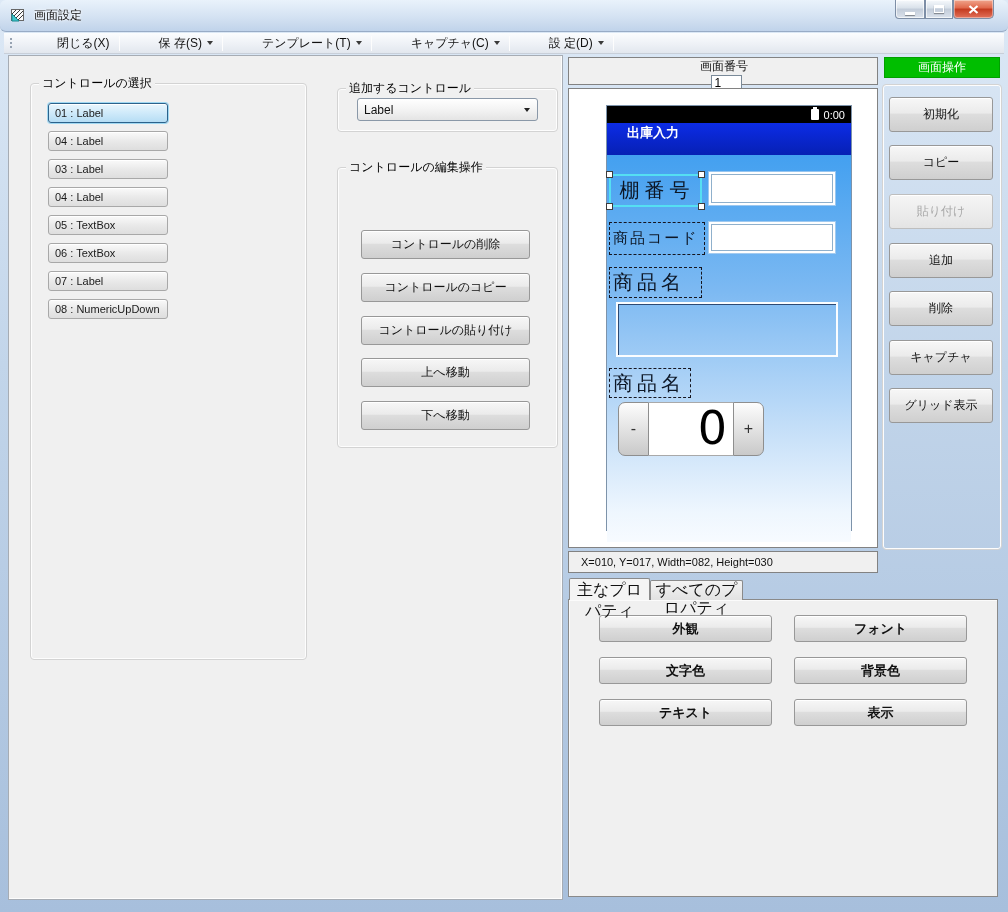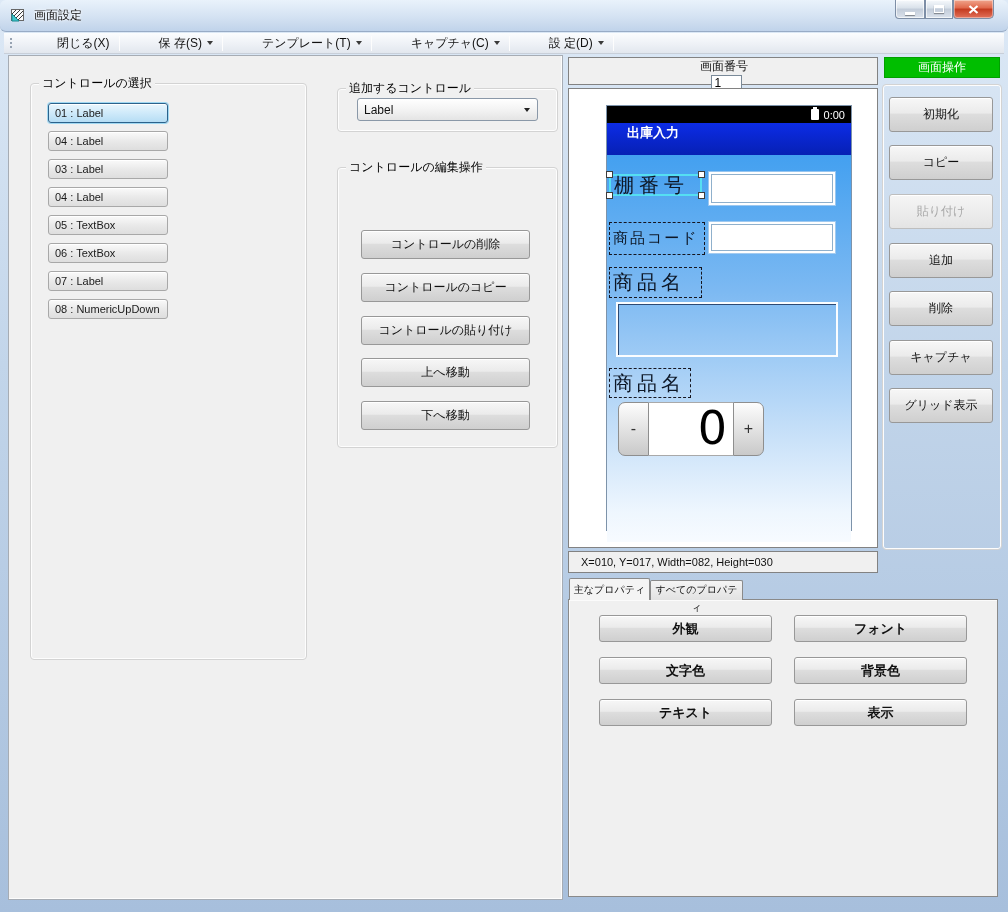--- a/index.html
+++ b/index.html
@@ -114,21 +114,21 @@
 
   
   .ops-header { position:absolute; left:884px; top:57px; width:116px; height:21px;
     background:#00be00; border:1px solid #00a000; color:#fff; font-size:12px;
     text-align:center; line-height:19px; }
   .ops-btn { left:889px; width:104px; height:35px; }
 
   
   .props-panel { position:absolute; left:568px; top:599px; width:430px; height:298px;
     background:#f0f0f0; border:1px solid #8a8a8a; box-shadow:inset 1px 1px 0 #fbfbfb; }
-  .tab { position:absolute; font-size:10px; text-align:center; border:1px solid #8a8a8a; border-bottom:none;
+  .tab { position:absolute; font-size:16px; text-align:center; border:1px solid #8a8a8a; border-bottom:none;
     border-radius:2px 2px 0 0; z-index:2; }
   .tab-active { left:569px; top:578px; width:81px; height:22px; background:#f4f4f4; line-height:21px; }
   .tab-inactive { left:650px; top:580px; width:93px; height:20px; line-height:18px;
     background:linear-gradient(180deg,#f4f4f4,#e2e2e2); }
   .prop-btn { width:173px; height:27px; font-weight:bold; font-size:13px; }
 </style>
 </head>
 <body>
 
 <div class="window">
@@ -255,21 +255,21 @@
 
   <div class="preview-area">
     <div class="device">
       <div class="dev-status">
         <span class="battery"></span>
         <span>0:00</span>
       </div>
       <div class="dev-title">出庫入力</div>
       <div class="dev-body">
 
-        <div class="dev-label lbl-selected" style="left:2px;top:19px;width:93px;height:22px;font-size:20px;letter-spacing:5px;">
+        <div class="dev-label lbl-selected" style="left:2px;top:19px;width:93px;height:33px;font-size:20px;letter-spacing:5px;justify-content:center;">
           <span>棚番号</span>
           <span class="handle h-tl"></span>
           <span class="handle h-tr"></span>
           <span class="handle h-bl"></span>
           <span class="handle h-br"></span>
         </div>
         <div class="dev-tb" style="left:102px;top:17px;width:126px;height:33px;"></div>
 
         <div class="dev-label lbl-dashed" style="left:2px;top:67px;width:96px;height:33px;font-size:15px;letter-spacing:2px;">
           <span>商品コード</span>

